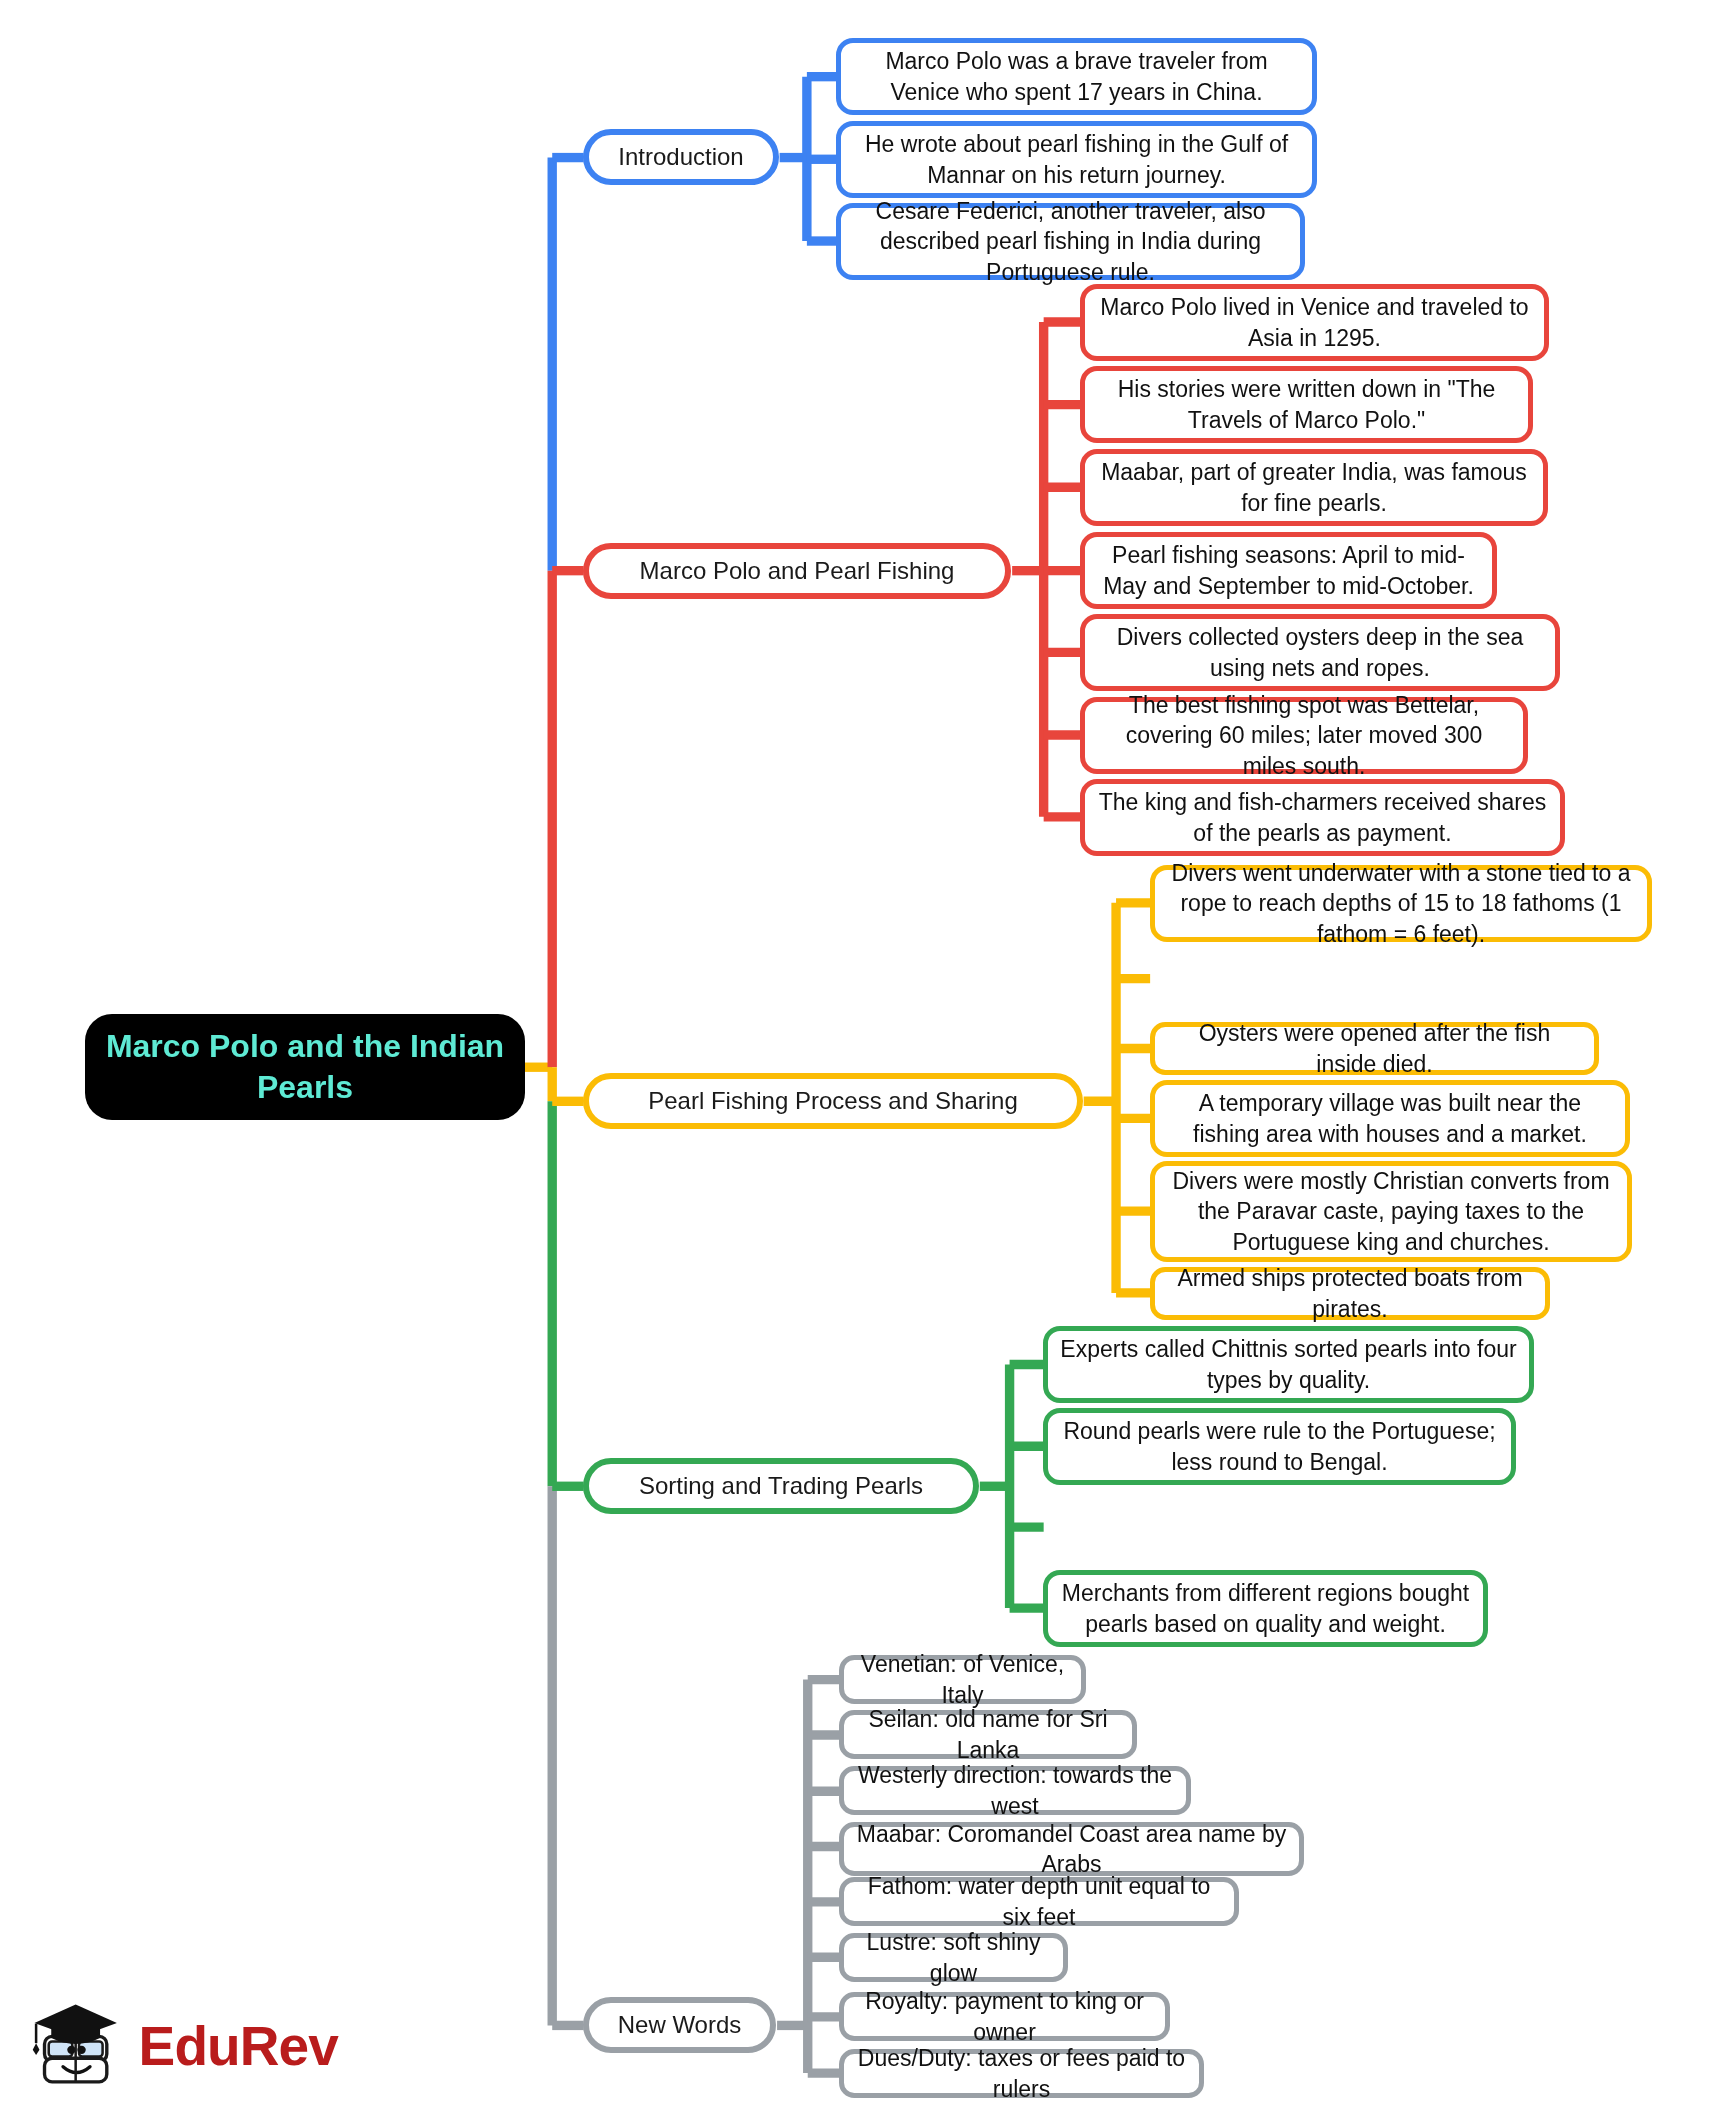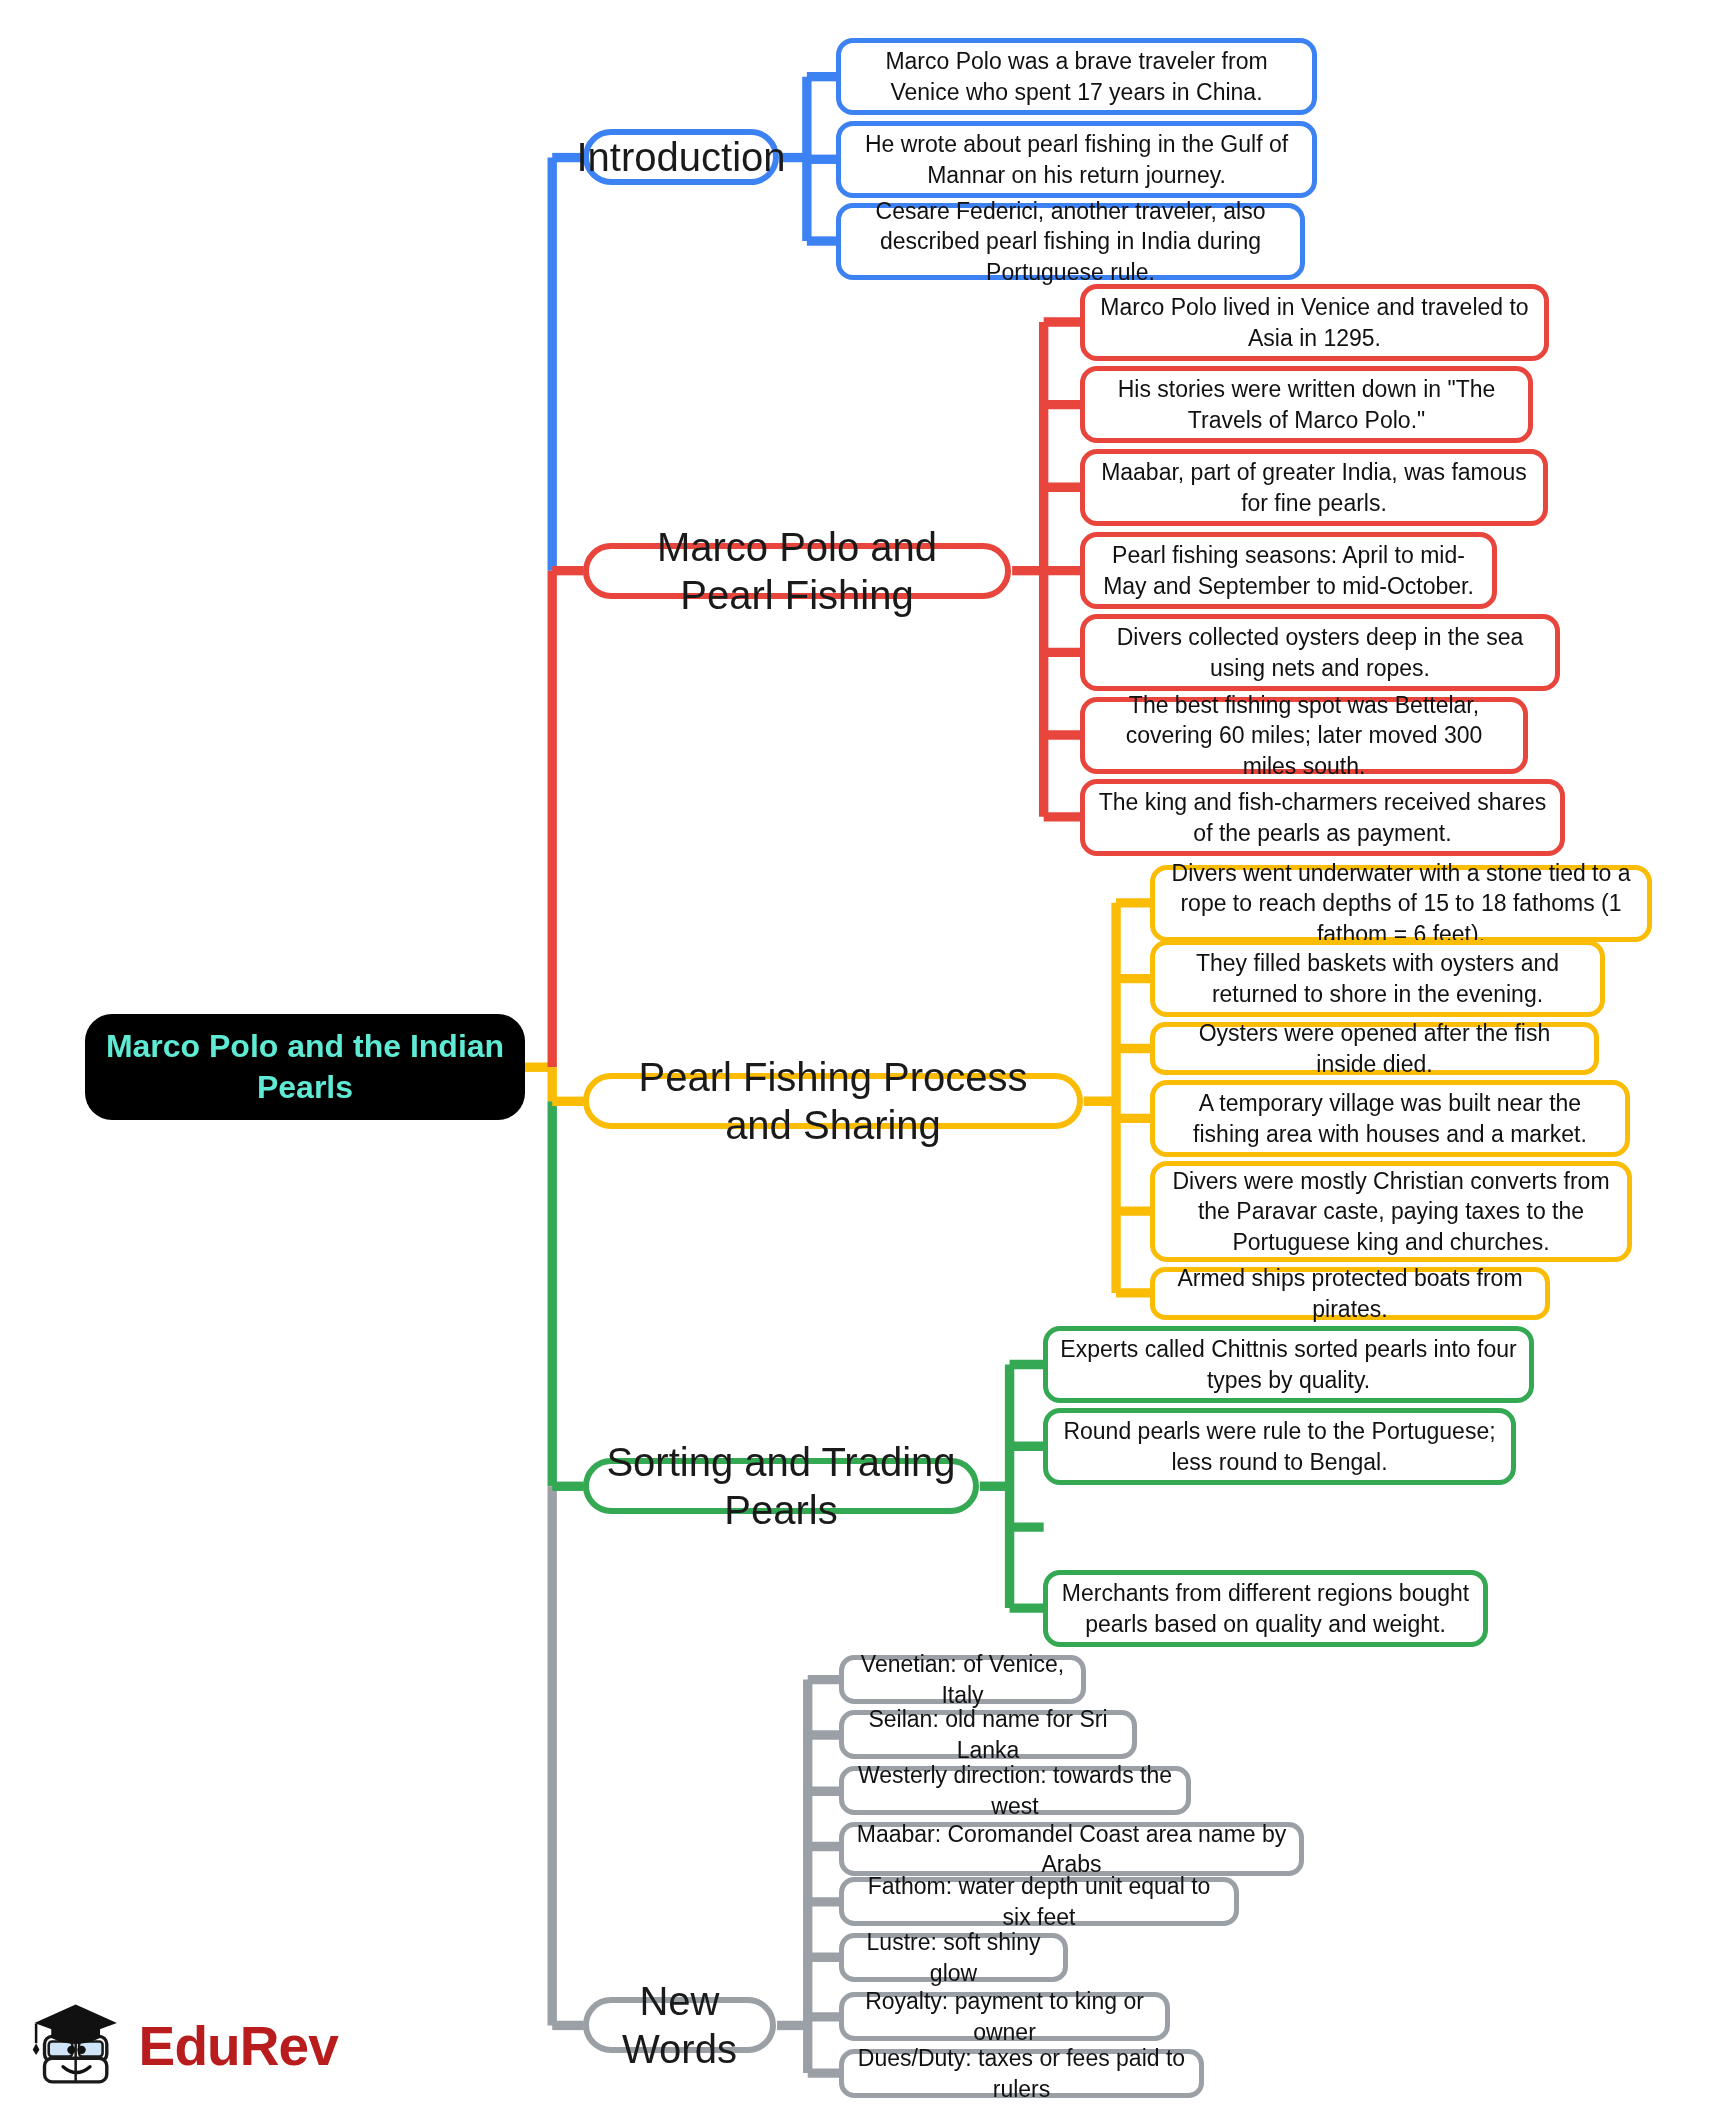--- a/index.html
+++ b/index.html
@@ -8,21 +8,21 @@
   #wires{position:absolute;left:0;top:0;width:1733px;height:2114px;}
 
   .node{position:absolute;box-sizing:border-box;display:flex;align-items:center;justify-content:center;text-align:center;}
 
   .root{
     background:#000000;color:#5eead4;border-radius:27px;
     font-size:32px;font-weight:bold;line-height:1.28;padding:8.5px 15.3px;
   }
   .branch{
     background:#ffffff;border-radius:29px;border:6px solid #888;
-    font-size:40px;color:#1a1a1a;line-height:1.2;padding:5.1px 17px;align-items:center;
+    font-size:24px;color:#1a1a1a;line-height:1.2;padding:5.1px 17px;align-items:center;
   }
   .leaf{
     background:#ffffff;border-radius:17px;border:5.1px solid #888;
     font-size:23px;color:#111;line-height:1.32;padding:5.1px 12px;
   }
   .leaf.small{border-radius:15.3px;}
 
   .c-blue{border-color:#3d82f2;}
   .c-red{border-color:#e8453c;}
   .c-amber{border-color:#fbbc05;}
@@ -143,23 +143,20 @@
     <span>The king and fish-charmers received shares of the pearls as payment.</span>
   </div>
 
   <div class="node branch c-amber" style="left:583px;top:1073px;width:500px;height:56px;">
     <span>Pearl Fishing Process and Sharing</span>
   </div>
 
   <div class="node leaf c-amber" style="left:1150px;top:865px;width:502px;height:77px;">
     <span>Divers went underwater with a stone tied to a rope to reach depths of 15 to 18 fathoms (1 fathom = 6 feet).</span>
   </div>
-  <div class="node leaf c-amber" style="left:1150px;top:940px;width:455px;height:77px;">
-    <span>They filled baskets with oysters and returned to shore in the evening.</span>
-  </div>
   <div class="node leaf c-amber small" style="left:1150px;top:1022px;width:449px;height:53px;">
     <span>Oysters were opened after the fish inside died.</span>
   </div>
   <div class="node leaf c-amber" style="left:1150px;top:1080px;width:480px;height:77px;">
     <span>A temporary village was built near the fishing area with houses and a market.</span>
   </div>
   <div class="node leaf c-amber" style="left:1150px;top:1161px;width:482px;height:101px;">
     <span>Divers were mostly Christian converts from the Paravar caste, paying taxes to the Portuguese king and churches.</span>
   </div>
   <div class="node leaf c-amber small" style="left:1150px;top:1267px;width:400px;height:53px;">

